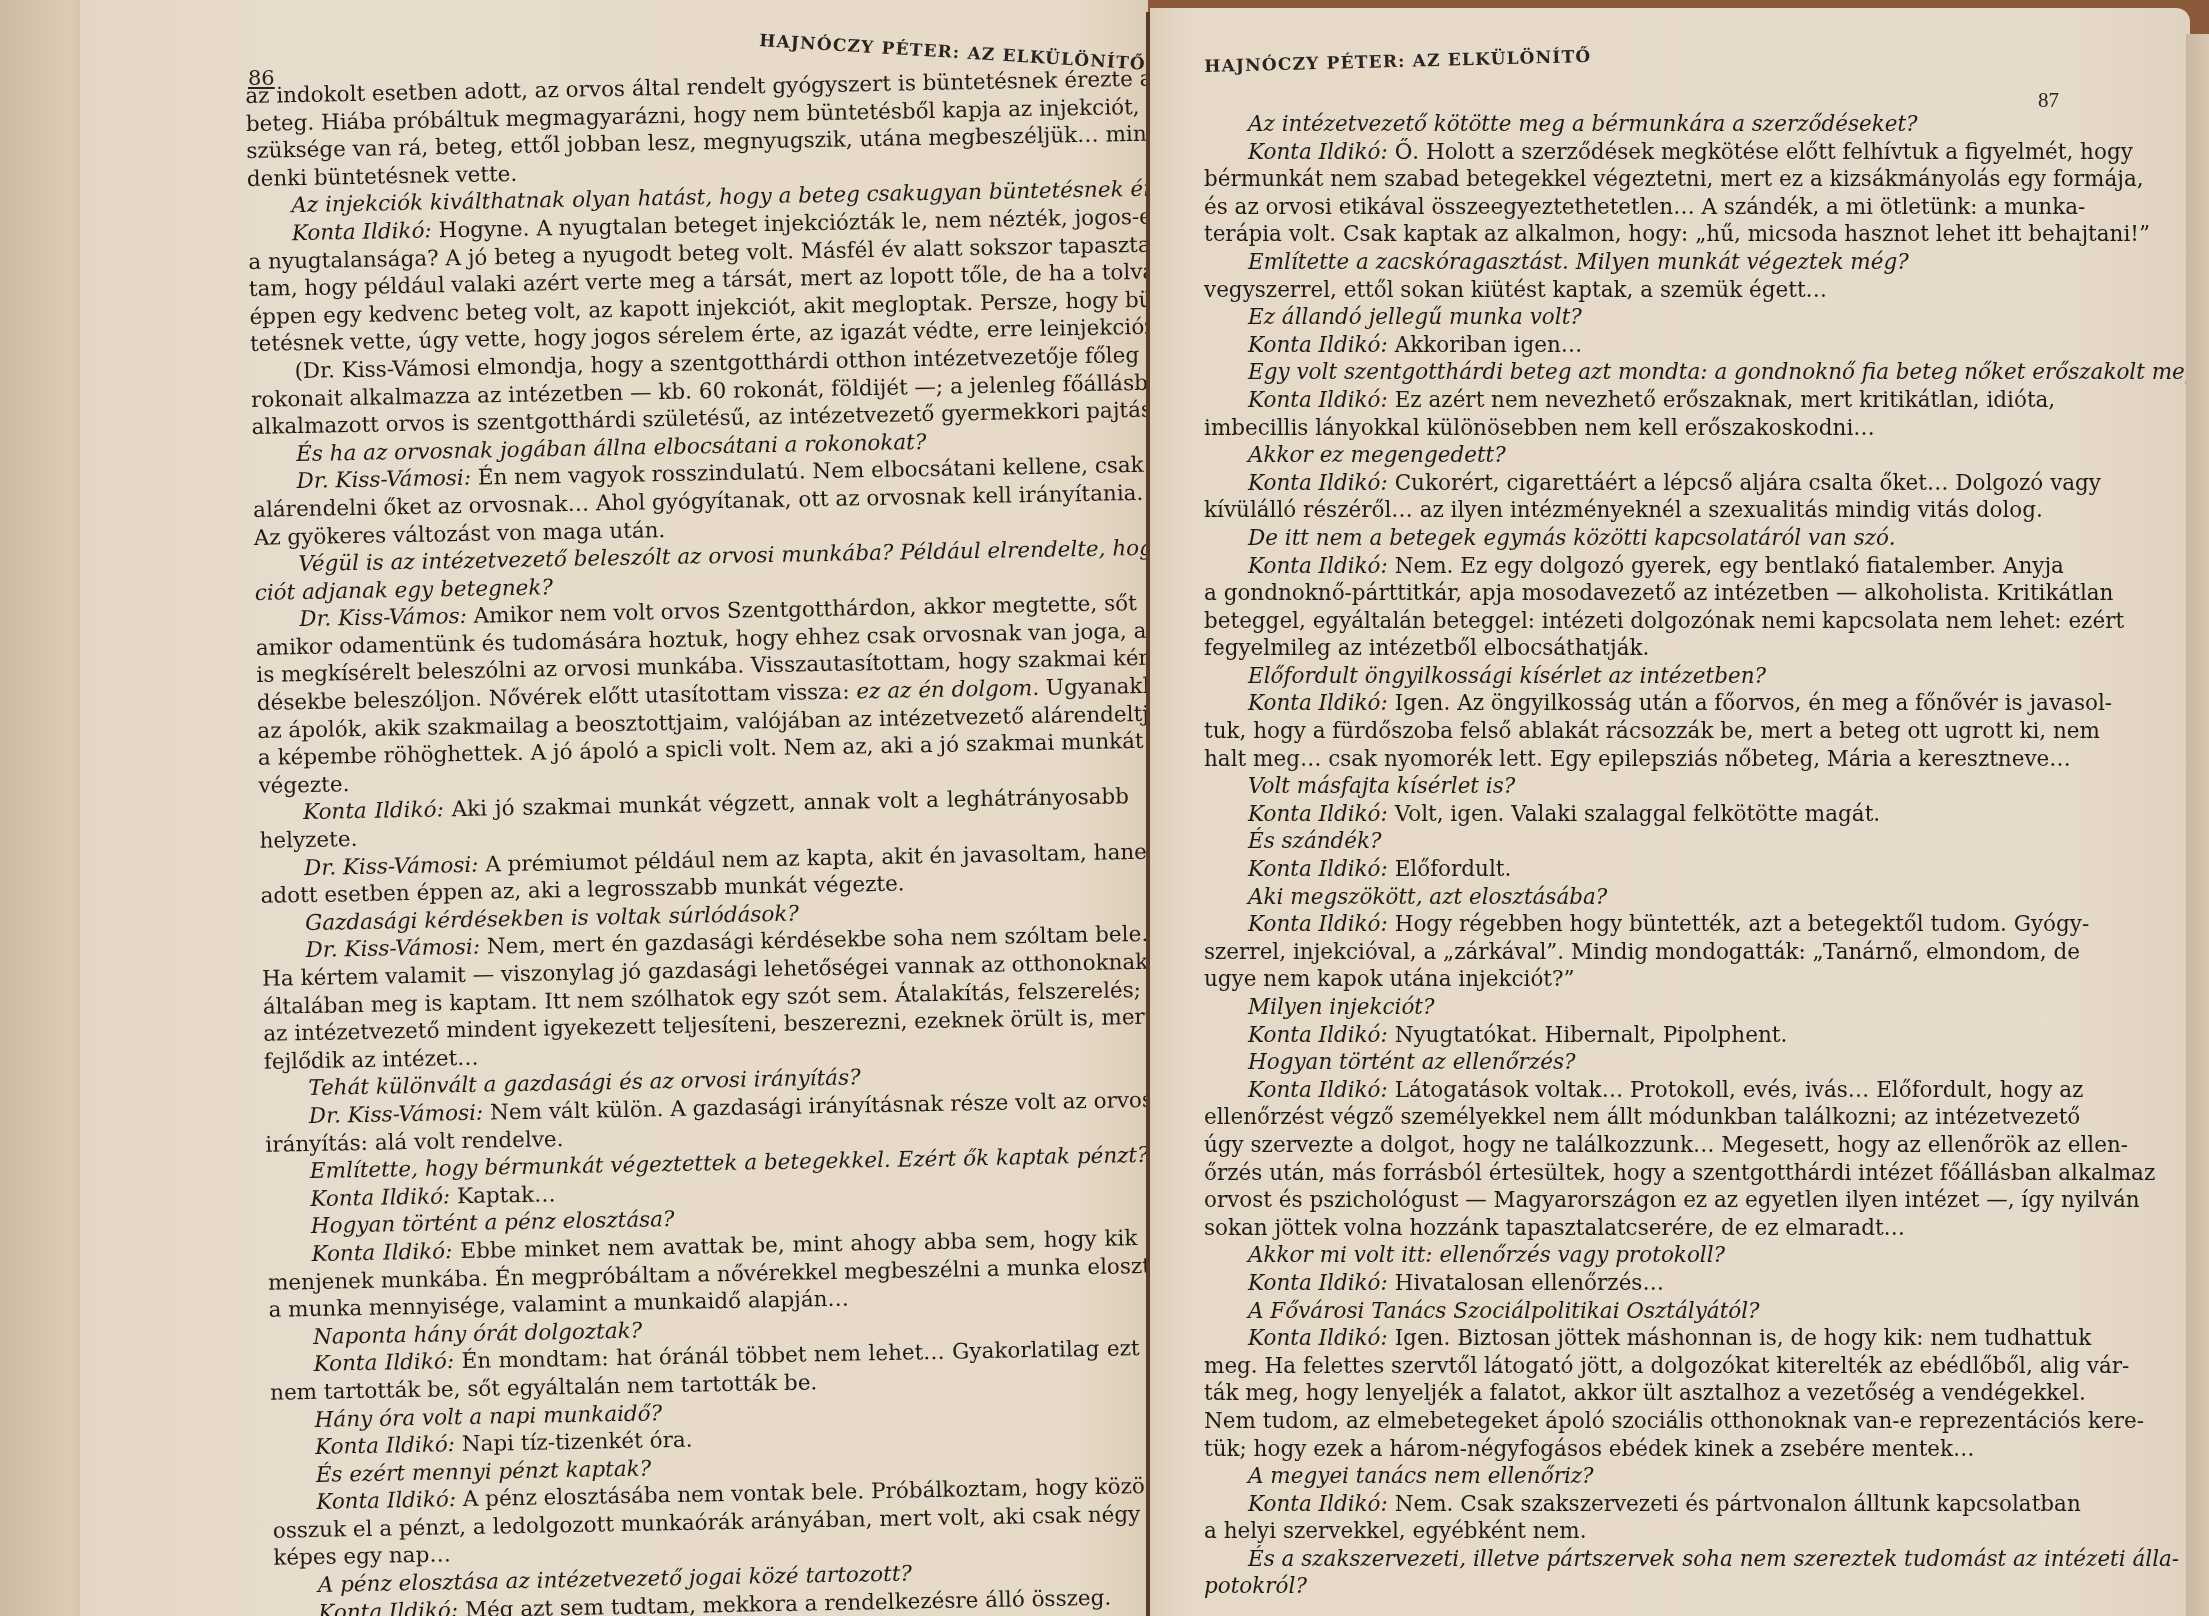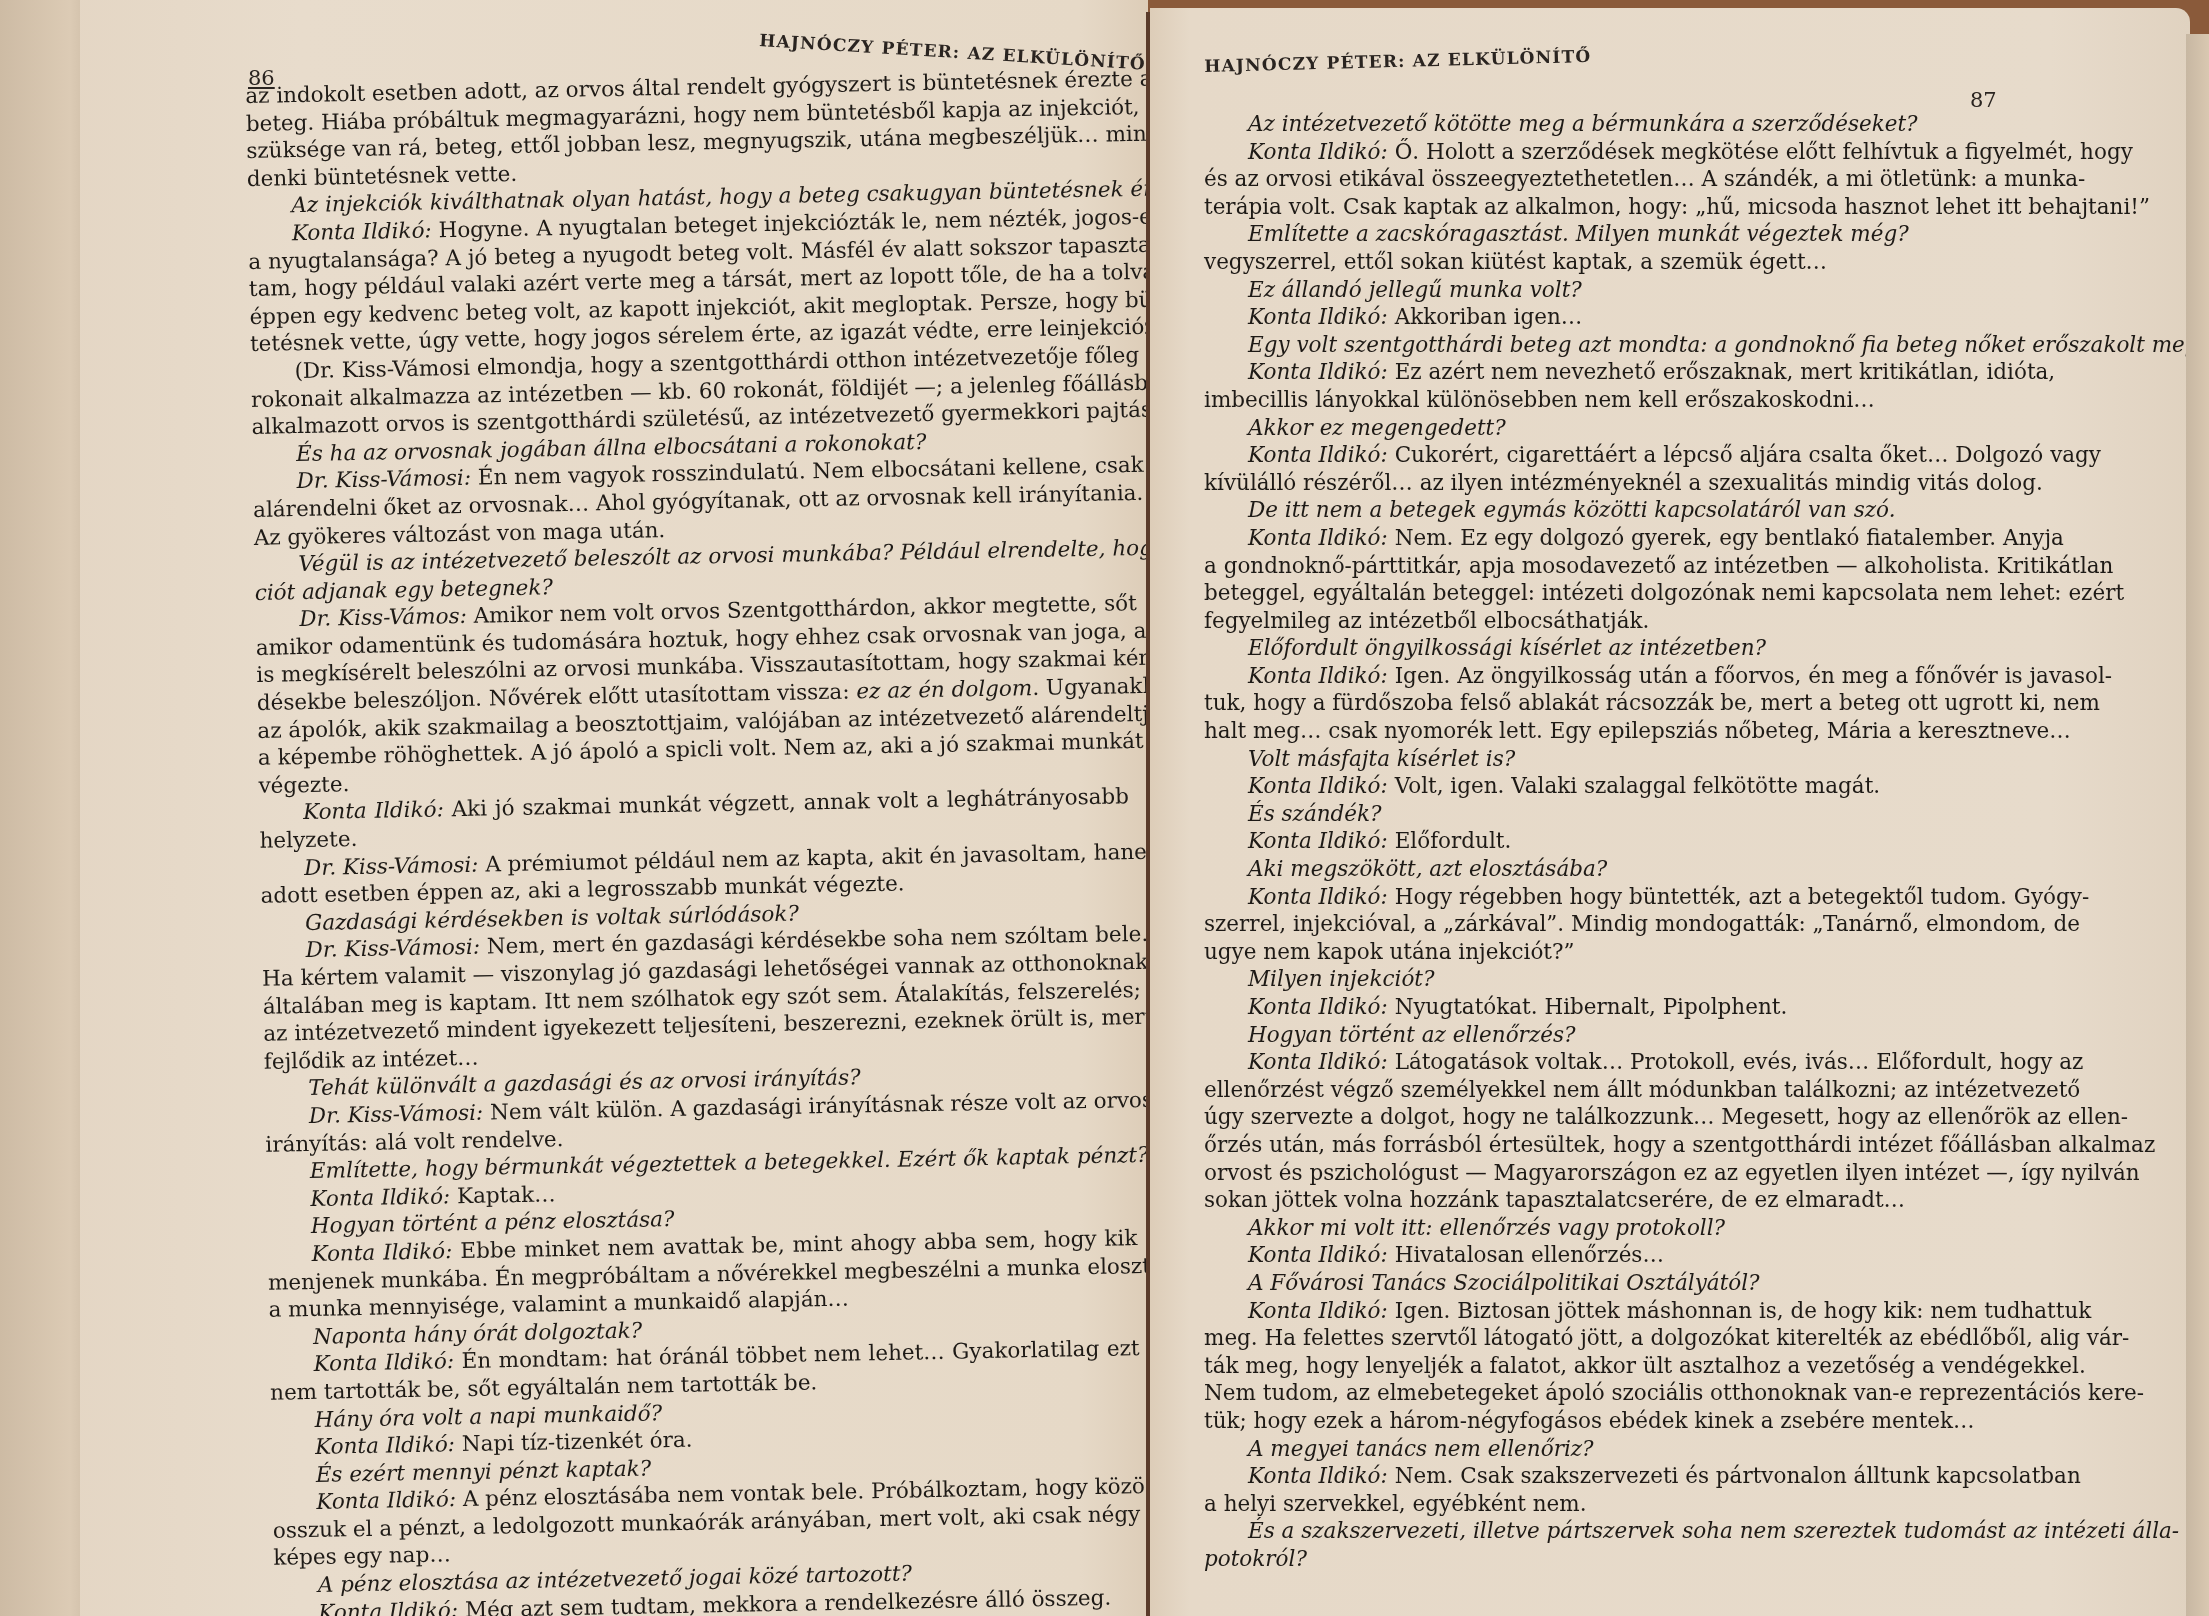--- a/index.html
+++ b/index.html
@@ -130,25 +130,26 @@
         <span class="line last">képes egy nap…</span>
         <span class="line indent last it">A pénz elosztása az intézetvezető jogai közé tartozott?</span>
         <span class="line indent last"><span class="it">Konta Ildikó:</span><span> Még azt sem tudtam, mekkora a rendelkezésre álló összeg.</span></span>
       </div>
   </div>
 
   <div class="gutter"></div>
 
   <div class="page page-right">
     <div class="running-head" style="left:54px; top:48px; transform: rotate(-1.5deg); transform-origin: 0 0;">HAJNÓCZY PÉTER: AZ ELKÜLÖNÍTŐ</div>
-    <div class="page-number" style="left:820px; top:80px;">87</div>
+    <div class="page-number" style="left:888px; top:80px;font-family:Liberation Serif, serif;">87</div>
   </div>
   <div class="text-block right-text" id="right-text">
       <span class="line indent last it">Az intézetvezető kötötte meg a bérmunkára a szerződéseket?</span>
       <span class="line indent"><span class="it">Konta Ildikó:</span><span> Ő. Holott a szerződések megkötése előtt felhívtuk a figyelmét, hogy</span></span>
+      <span class="line">bérmunkát nem szabad betegekkel végeztetni, mert ez a kizsákmányolás egy formája,</span>
       <span class="line">és az orvosi etikával összeegyeztethetetlen… A szándék, a mi ötletünk: a munka-</span>
       <span class="line last">terápia volt. Csak kaptak az alkalmon, hogy: „hű, micsoda hasznot lehet itt behajtani!”</span>
       <span class="line indent last it">Említette a zacskóragasztást. Milyen munkát végeztek még?</span>
       <span class="line last">vegyszerrel, ettől sokan kiütést kaptak, a szemük égett…</span>
       <span class="line indent last it">Ez állandó jellegű munka volt?</span>
       <span class="line indent last"><span class="it">Konta Ildikó:</span><span> Akkoriban igen…</span></span>
       <span class="line indent last it">Egy volt szentgotthárdi beteg azt mondta: a gondnoknő fia beteg nőket erőszakolt meg.</span>
       <span class="line indent"><span class="it">Konta Ildikó:</span><span> Ez azért nem nevezhető erőszaknak, mert kritikátlan, idióta,</span></span>
       <span class="line last">imbecillis lányokkal különösebben nem kell erőszakoskodni…</span>
       <span class="line indent last it">Akkor ez megengedett?</span>

